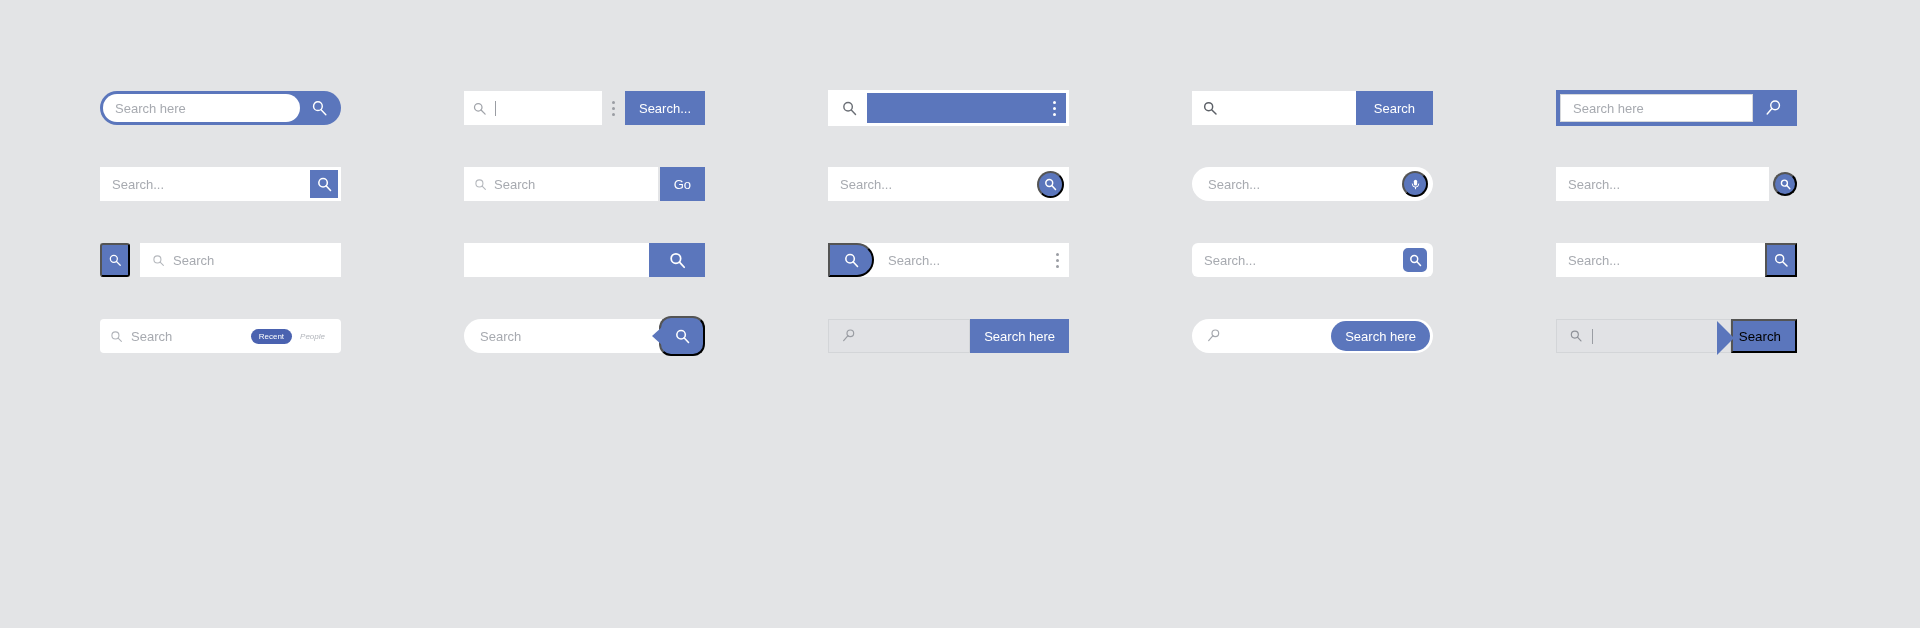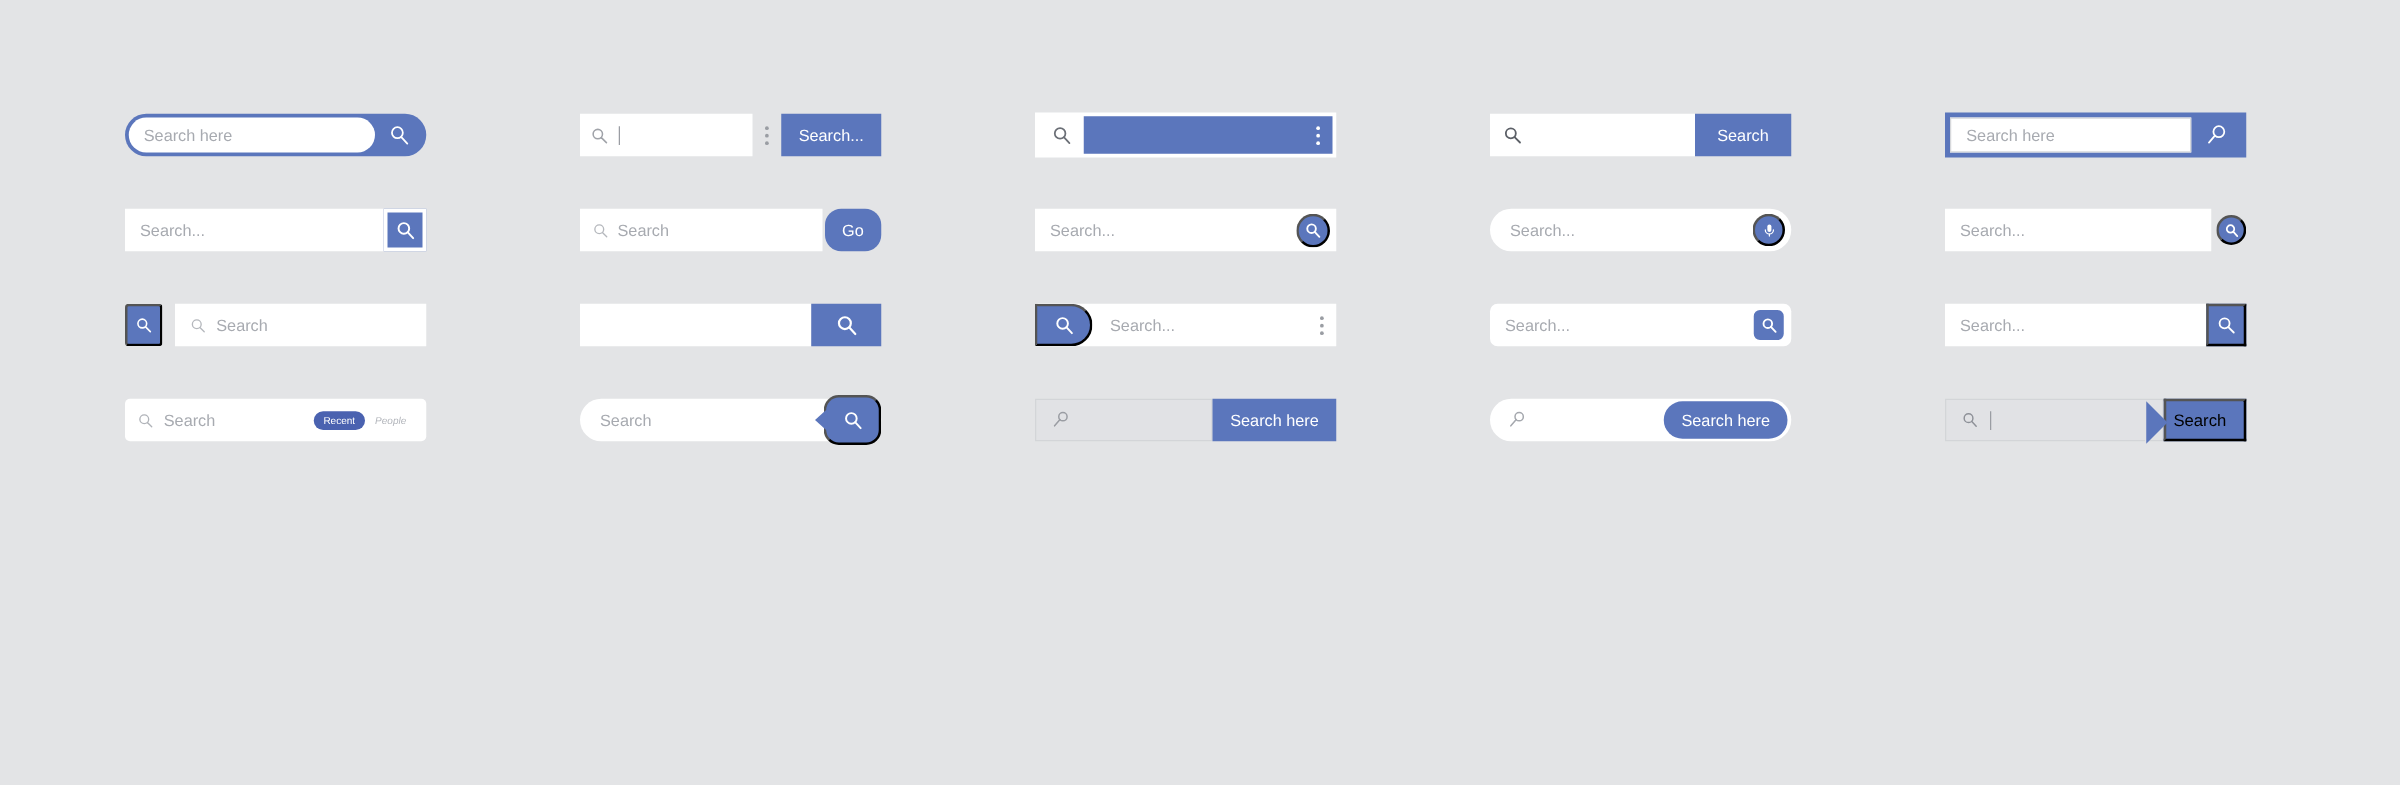--- a/index.html
+++ b/index.html
@@ -89,21 +89,21 @@
   .v5 { background:#5b76bc; padding:4px; display:flex; align-items:center; }
   .v5 .fld { height:28px; border:1px solid #d6d8db; }
   .v5 .ico { width:40px; display:flex; align-items:center; justify-content:center; }
 
   
   .v6 .fld { padding-left:12px; }
   .v6 .sq { width:34px;height:34px;background:#5b76bc;display:flex;align-items:center;justify-content:center;border:3px solid #fff; }
 
   
   .v7 .fld { padding-left:10px; }
-  .v7 .btn { padding:16px 14px; border-radius:13px; height:34px; margin-left:2px; }
+  .v7 .btn { padding:16px 14px; border-radius:0; height:34px; margin-left:2px; }
 
   
   .v8 { background:#fff; height:34px; display:flex; align-items:center; padding:0 5px 0 0; }
   .v8 .fld { background:transparent; }
   .v8 .circ { width:27px;height:27px;border-radius:50%;background:#5b76bc;display:flex;align-items:center;justify-content:center;flex:0 0 auto; }
 
   
   .v9 { background:#fff; height:34px; border-radius:17px; display:flex; align-items:center; padding:0 5px 0 0; }
   .v9 .fld { background:transparent; padding-left:16px; }
   .v9 .circ { width:26px;height:26px;border-radius:50%;background:#5b76bc;display:flex;align-items:center;justify-content:center;flex:0 0 auto; }

